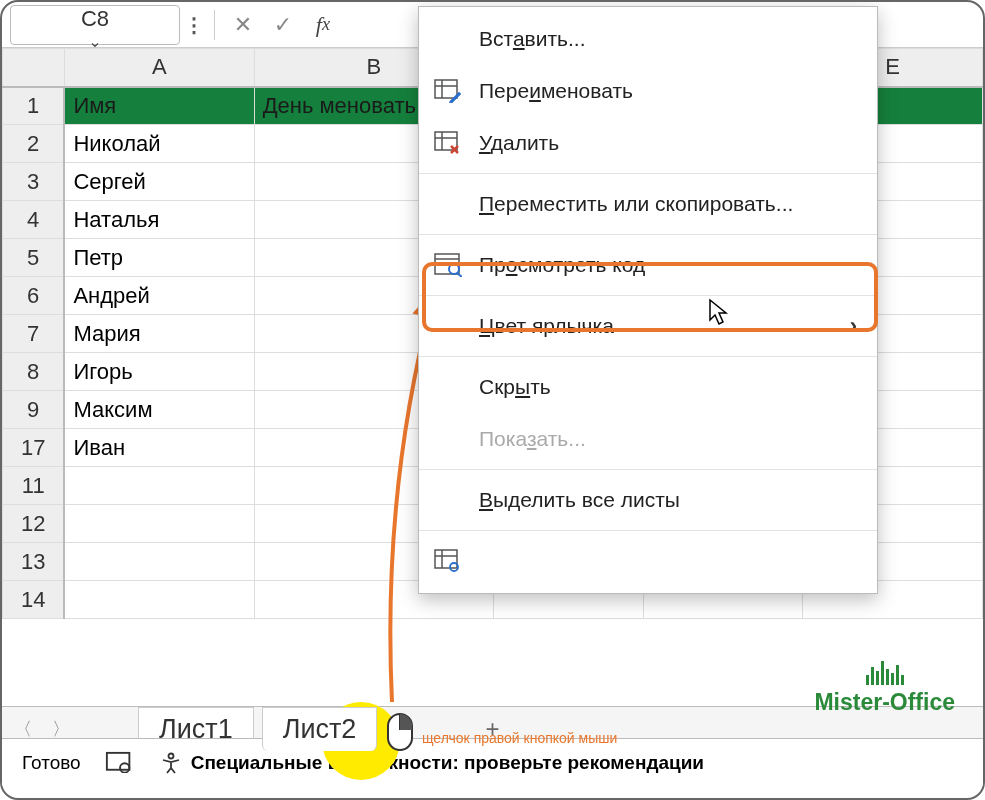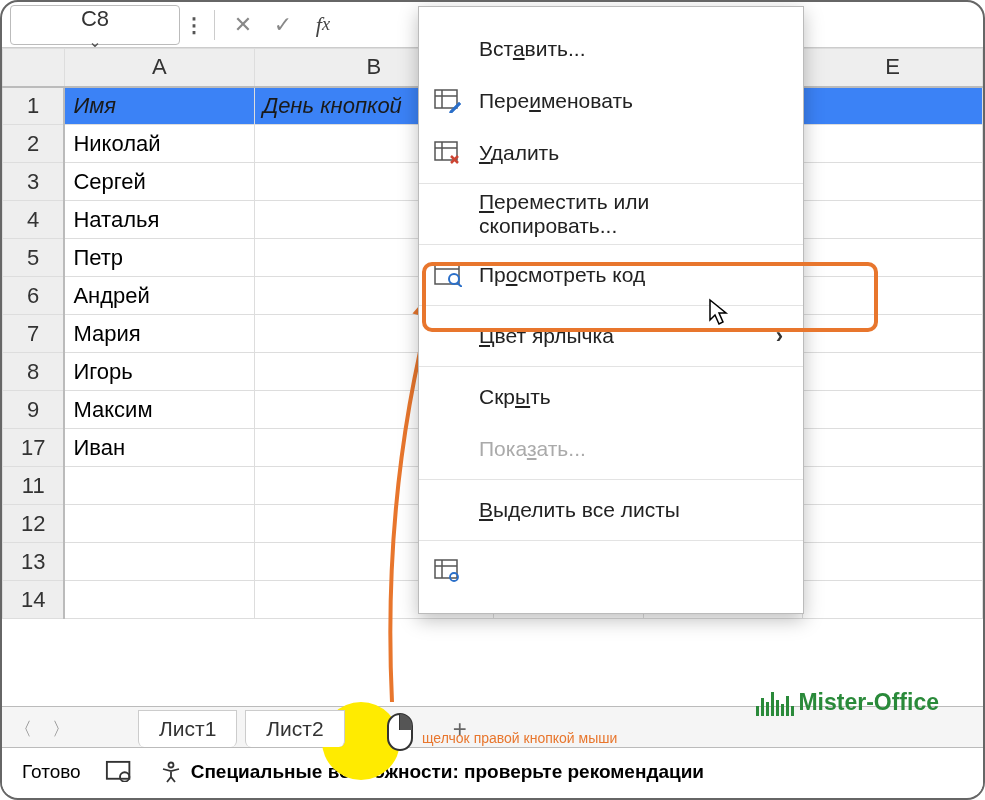--- a/index.html
+++ b/index.html
@@ -15,43 +15,43 @@
 .corner { width: 62px; height: 36px; border-right: 2px solid #bbb; border-bottom: 2px solid #bbb; background: #eee; }
 table.sheet { border-collapse: collapse; table-layout: fixed; }
 table.sheet th, table.sheet td { border: 1px solid #ddd; font-size: 22px; font-weight: normal; padding: 2px 8px; height: 38px; }
 table.sheet thead th { background: #eee; text-align: center; color: #333; border-bottom: 2px solid #bbb; }
 table.sheet tbody th { background: #eee; text-align: center; width: 62px; color: #333; border-right: 2px solid #bbb; }
 .col-a { width: 190px; }
 .col-b { width: 240px; }
 .col-c { width: 150px; }
 .col-d { width: 160px; }
 .col-e { width: 180px; }
-.hdr-row td { background: #3b82f6; color: #1a1a1a; font-style: italic; }
+.hdr-row td { background: #15803d; color: #1a1a1a; }
 .row-act th { background: #cfcfcf; border-top: 2px solid #107c41; border-bottom: 2px solid #107c41; }
 .sheet-tabs { position: absolute; bottom: 48px; left: 0; right: 0; height: 44px; border-top: 1px solid #bbb; display: flex; align-items: center; padding: 0 12px; background: #f5f5f5; gap: 8px; }
 .nav-arrows { display: flex; gap: 20px; color: #888; font-size: 18px; padding-right: 60px; }
-.tab { padding: 6px 20px; font-size: 21px; color: #333; background: #fff; border: 1px solid #ccc; border-bottom: none; border-radius: 0 0 6px 6px; position: relative; }
+.tab { padding: 6px 20px; font-size: 27px; color: #333; background: #fff; border: 1px solid #ccc; border-bottom: none; border-radius: 0 0 6px 6px; position: relative; }
 .tab.active { position: relative; }
 .yellow-circle { position: absolute; width: 78px; height: 78px; background: #ffeb00; border-radius: 50%; left: 320px; bottom: 18px; z-index: 1; }
 .tab-plus { margin-left: 100px; color: #666; font-size: 24px; font-weight: 300; }
-.status-bar { position: absolute; bottom: 3px; left: 0; right: 0; height: 48px; border-top: 1px solid #bbb; display: flex; align-items: center; padding: 0 20px; gap: 24px; font-size: 19px; background: #fff; }
+.status-bar { position: absolute; bottom: 12px; left: 0; right: 0; height: 48px; border-top: 1px solid #bbb; display: flex; align-items: center; padding: 0 20px; gap: 24px; font-size: 19px; background: #fff; }
 .status-icon { width: 30px; height: 24px; color: #333; }
 .accessibility { display: flex; align-items: center; gap: 8px; font-weight: 600; }
-.context-menu { position: absolute; top: 4px; left: 416px; width: 386px; background: #fff; border: 1px solid #bbb; box-shadow: 0 6px 18px rgba(0,0,0,0.25); padding: 16px 0; z-index: 10; }
+.context-menu { position: absolute; top: 4px; left: 416px; width: 460px; background: #fff; border: 1px solid #bbb; box-shadow: 0 6px 18px rgba(0,0,0,0.25); padding: 6px 0; z-index: 10; }
 .menu-item { display: flex; align-items: center; height: 52px; padding: 0 20px 0 14px; font-size: 21px; color: #222; gap: 16px; position: relative; }
 .menu-item.disabled { color: #aaa; text-align: right; }
 .menu-icon { width: 30px; height: 30px; display: flex; align-items: center; justify-content: center; flex-shrink: 0; }
 .menu-icon svg { width: 28px; height: 24px; }
 .menu-sep { height: 1px; background: #e3e3e3; margin: 4px 0; }
 .menu-arrow { margin-left: auto; font-size: 22px; font-weight: bold; color: #333; }
 .highlight-box { position: absolute; top: 260px; left: 420px; width: 456px; height: 70px; border: 4px solid #e8762d; border-radius: 10px; z-index: 11; pointer-events: none; }
 .cursor-ptr { position: absolute; top: 296px; left: 706px; z-index: 12; font-size: 22px; color: #000; }
 .arrow-line { position: absolute; z-index: 5; pointer-events: none; }
 .annotation { position: absolute; left: 420px; bottom: 52px; color: #e8762d; font-size: 14px; z-index: 6; }
-.watermark { position: absolute; right: 44px; bottom: 82px; display: flex; align-items: center; gap: 4px; color: #2a8a3a; font-size: 23px; font-weight: 600; z-index: 4; }
+.watermark { position: absolute; right: 28px; bottom: 82px; display: flex; align-items: center; gap: 4px; color: #2a8a3a; font-size: 23px; font-weight: 600; z-index: 4; flex-direction: column; }
 .watermark .bars { display: flex; align-items: flex-end; gap: 2px; height: 26px; }
 .watermark .bars span { width: 3px; background: #2a8a3a; }
 .mouse-icn { position: absolute; left: 382px; bottom: 44px; z-index: 7; }
 .und { text-decoration: underline; }
 </style>
 </head>
 <body>
 
 <div class="formula-bar">
   <div class="cell-ref-box">
@@ -74,21 +74,21 @@
       <th class="col-b">B</th>
       <th class="col-c">C</th>
       <th class="col-d">D</th>
       <th class="col-e">E</th>
     </tr>
   </thead>
   <tbody>
     <tr class="hdr-row">
       <th>1</th>
       <td>Имя</td>
-      <td>День кнопкой</td>
+      <td>День меновать</td>
       <td></td>
           <td></td>
           <td></td>
     </tr>
     <tr>
           <th>2</th>
           <td>Николай</td>
           <td style="text-align:right">27.0</td>
           <td></td>
           <td></td>

